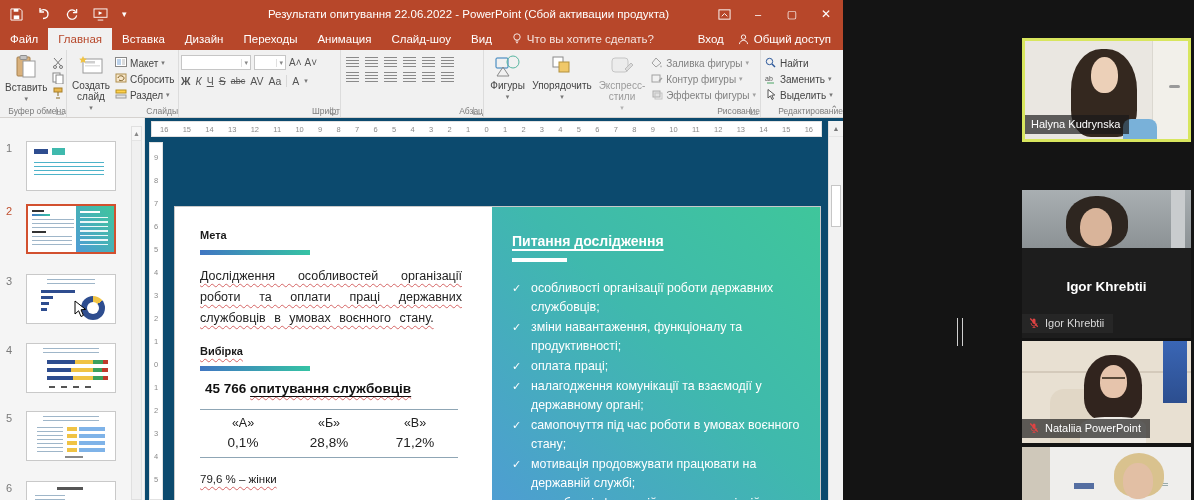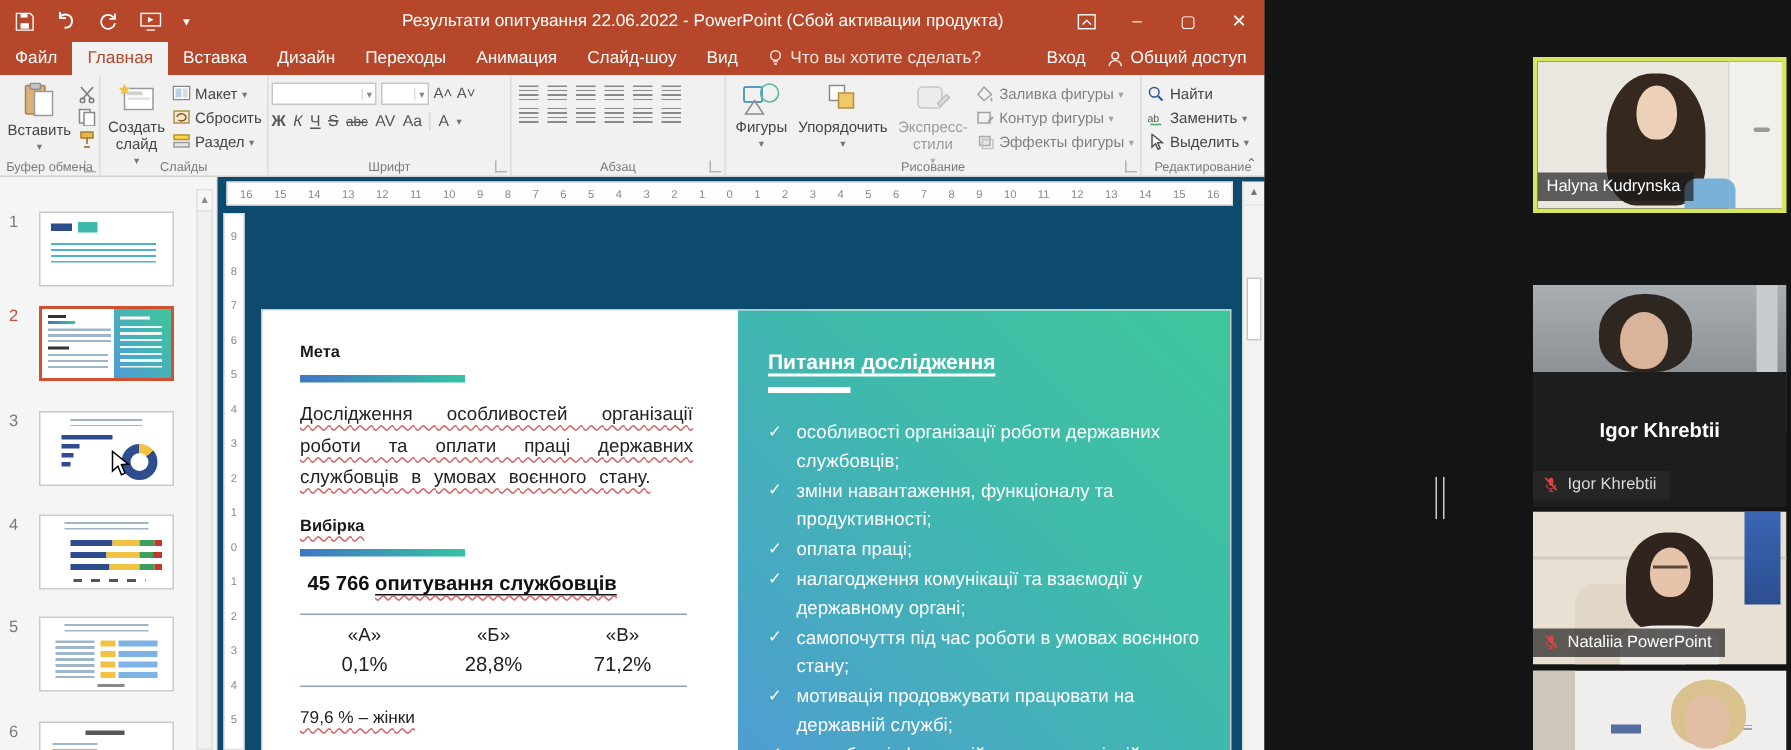--- a/index.html
+++ b/index.html
@@ -19,21 +19,21 @@
 
   .tabsrow { height:22px; background:#b7472a; display:flex; align-items:stretch; color:#fff; font-size:11.5px; }
   .tab { padding:0 10px; display:flex; align-items:center; white-space:nowrap; }
   .tab.active { background:#f1f1f1; color:#b7472a; }
   .tellme { display:flex; align-items:center; gap:5px; padding:0 10px; color:rgba(255,255,255,.85); }
   .tabs-right { margin-left:auto; display:flex; align-items:center; gap:14px; padding-right:12px; }
   .tabs-right .item { display:flex; align-items:center; gap:5px; white-space:nowrap; }
 
   .ribbon { position:relative; height:68px; background:#f1f1f1; border-bottom:1px solid #d5d2cf; display:flex; }
   .rgroup { position:relative; height:100%; border-right:1px solid #dcdcdc; padding:3px 2px 14px 2px; display:flex; align-items:flex-start; }
-  .rgroup-label { position:absolute; bottom:1px; left:0; right:0; text-align:center; font-size:8.5px; color:#7b7b7b; white-space:nowrap; overflow:hidden; }
+  .rgroup-label { position:absolute; bottom:1px; left:0; right:0; text-align:right; font-size:8.5px; color:#7b7b7b; white-space:nowrap; overflow:hidden; }
   .bigbtn { display:flex; flex-direction:column; align-items:center; justify-content:flex-start; font-size:10px; color:#444; text-align:center; padding:2px 3px; line-height:11px; }
   .bigbtn .ic { margin-bottom:3px; }
   .smallcol { display:flex; flex-direction:column; gap:3px; padding:4px 2px; }
   .srow { display:flex; align-items:center; gap:3px; font-size:10px; color:#444; white-space:nowrap; }
   .mini-ic { width:12px; height:12px; display:inline-block; }
   .combo { background:#fff; border:1px solid #c6c6c6; height:15px; display:flex; align-items:center; justify-content:flex-end; }
   .combo .arr { font-size:7px; color:#888; padding:0 2px; border-left:1px solid #e0e0e0; }
   .fontbtns { display:flex; align-items:center; gap:5px; font-size:10.5px; color:#555; margin-top:5px; }
   .lines-ic { width:13px; height:11px; background:
       repeating-linear-gradient(to bottom,#8a8a8a 0 1px,transparent 1px 3px); }

